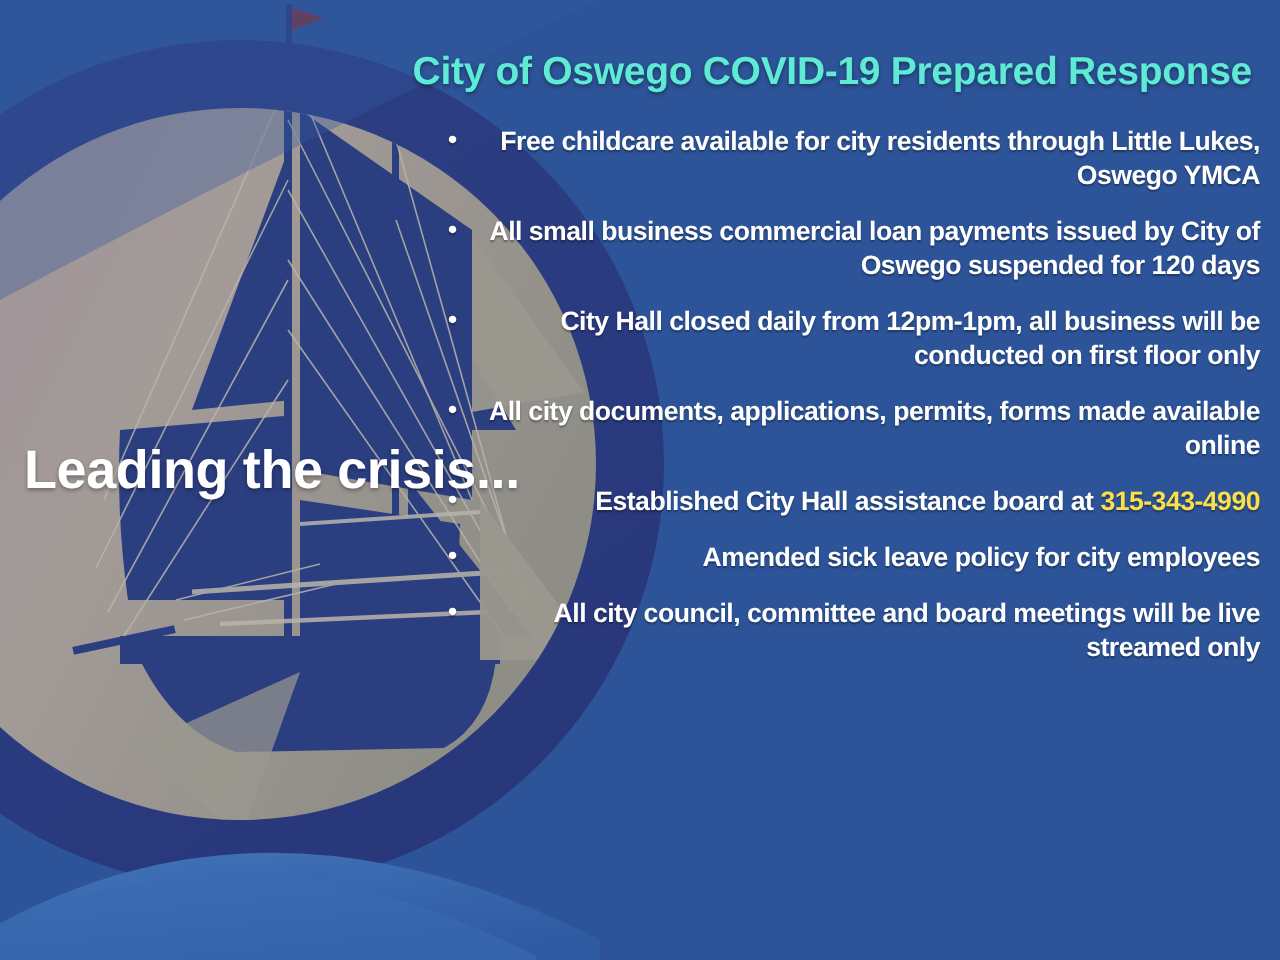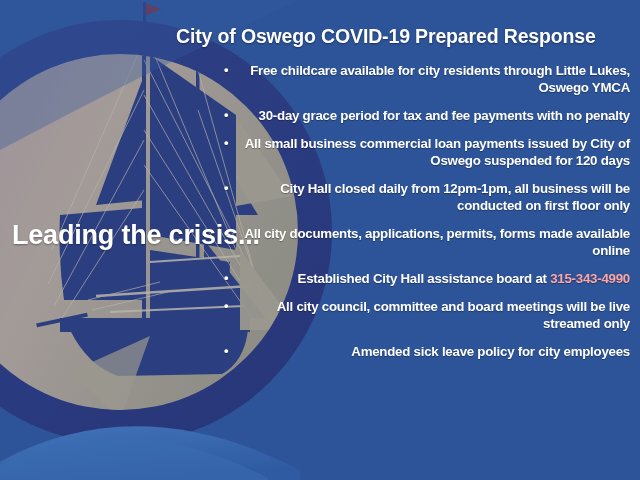--- a/index.html
+++ b/index.html
@@ -39,23 +39,24 @@
   }
 
   
   #title {
     position: absolute;
     left: 176px;
     top: 25px;
     width: 450px;
     font-size: 19.5px;
     font-weight: bold;
-    color: #ffffff;
+    color: #5eead4;
     letter-spacing: -0.15px;
     text-shadow: 0 1px 2px rgba(0,0,0,0.4);
+    text-align: right;
   }
 
   
   #bullets {
     position: absolute;
     left: 224px;
     top: 62px;
     width: 406px;
     margin: 0;
     padding: 0;
@@ -75,21 +76,21 @@
   }
   #bullets li::before {
     content: "\2022";
     position: absolute;
     left: 0;
     top: -1px;
     font-size: 13px;
     color: #ffffff;
   }
   #bullets li .hl {
-    color: #fca5a5;
+    color: #fde047;
   }
 </style>
 </head>
 <body>
 
 <div id="slide">
 
   <svg id="art" viewBox="0 0 640 480" width="640" height="480">
     <defs>
       <clipPath id="circleClip">
@@ -175,22 +176,21 @@
 
     <path d="M0,0 L300,0 Q150,70 0,150 Z" fill="#33599d" opacity="0.35"></path>
   </svg>
 
   <div id="headline">Leading the crisis...</div>
 
   <div id="title">City of Oswego COVID-19 Prepared Response</div>
 
   <ul id="bullets">
     <li><span>Free childcare available for city residents through Little Lukes, Oswego YMCA</span></li>
-    <li><span>30-day grace period for tax and fee payments with no penalty</span></li>
     <li><span>All small business commercial loan payments issued by City of Oswego suspended for 120 days</span></li>
     <li><span>City Hall closed daily from 12pm-1pm, all business will be conducted on first floor only</span></li>
     <li><span>All city documents, applications, permits, forms made available online</span></li>
     <li><span>Established City Hall assistance board at </span><span class="hl">315-343-4990</span></li>
+    <li><span>Amended sick leave policy for city employees</span></li>
     <li><span>All city council, committee and board meetings will be live streamed only</span></li>
-    <li><span>Amended sick leave policy for city employees</span></li>
   </ul>
 
 </div>
 
 </body></html>

